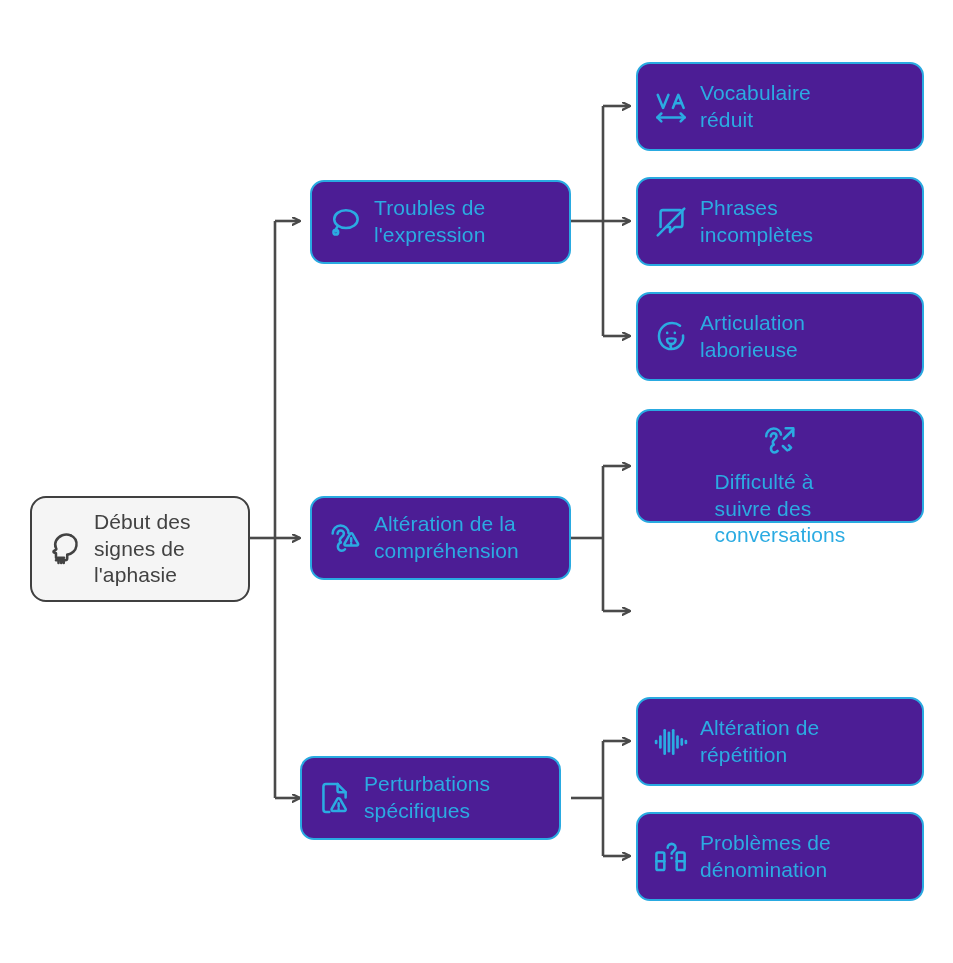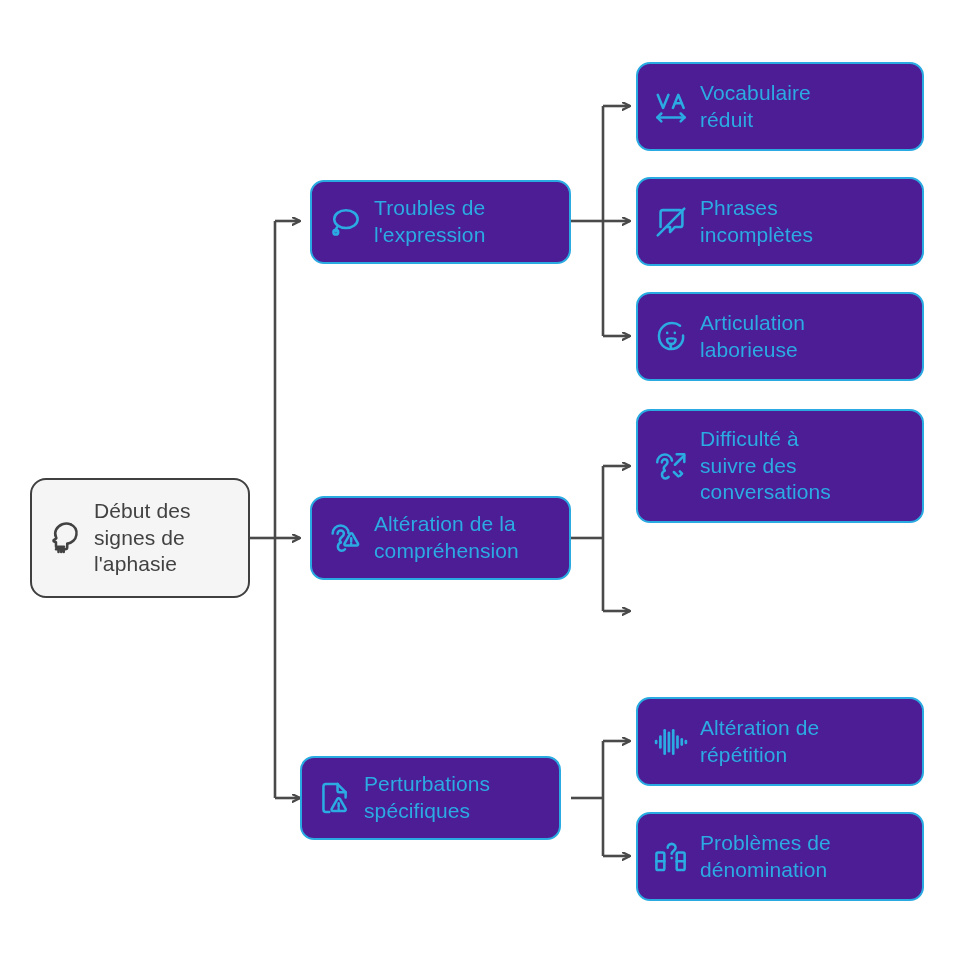--- a/index.html
+++ b/index.html
@@ -110,21 +110,21 @@
       <path d="M603,611 L630,611" marker-end="url(#arw)"></path>
 
       <path d="M571,798 L603,798"></path>
       <path d="M603,798 L603,741"></path>
       <path d="M603,798 L603,856"></path>
       <path d="M603,741 L630,741" marker-end="url(#arw)"></path>
       <path d="M603,856 L630,856" marker-end="url(#arw)"></path>
     </g>
   </svg>
 
-  <div class="node root" style="left:30px; top:478px; width:220px; height:120px;">
+  <div class="node root" style="left:30px; top:496px; width:220px; height:106px;">
     <span class="ico">
       <svg viewBox="0 0 24 24" fill="none" stroke="#424242" stroke-width="1.6" stroke-linecap="round" stroke-linejoin="round">
         <path d="M15.6 3.4c-3.4-1.5-7.6.1-9.2 3.3-0.9 1.8-0.8 3.4-0.1 4.6.4.7.3 1-.2 1.3l-1 .6c-.5.3-.5.8 0 1l1.2.5v2.1"></path>
         <path d="M15.6 3.4c2.6 1.2 4 3.8 3.6 6.6-.4 2.9-2.8 5.2-5.8 5.6"></path>
         <path d="M13.4 15.6v2.2c0 .7-.6 1.3-1.3 1.3H6.3"></path>
         <path d="M6.3 17.5h5.1"></path>
         <path d="M7.9 19.1v1.8M9.6 19.1v1.8M11.2 19.1v1.8"></path>
       </svg>
     </span>
     <span class="lbl">Début des
@@ -205,21 +205,21 @@
         <path d="M19.6 11c.6 4.5-2.8 8.6-7.4 8.6S4.4 16 4.4 11.4 8.1 3.2 12.7 3.2c1.9 0 3.6.6 5 1.7"></path>
         <path d="M9.6 9.3v.1M14.4 9.3v.1"></path>
         <path d="M9.5 13.6c0 1.6 1.2 2.9 2.7 2.9s2.7-1.3 2.7-2.9c0-.9-5.4-.9-5.4 0z"></path>
         <path d="M12.2 16.5c-.5.6-.6 1.4-.2 2.1"></path>
       </svg>
     </span>
     <span class="lbl">Articulation
 laborieuse</span>
   </div>
 
-  <div class="node blue" style="left:636px; top:409px; width:288px; height:114px;">
+  <div class="node blue" style="left:636px; top:409px; width:288px; height:114px;flex-direction:column;">
     <span class="ico">
       <svg viewBox="0 0 24 24" fill="none" stroke="#2babe2" stroke-width="1.6" stroke-linecap="round" stroke-linejoin="round">
         <path d="M3.3 9.6C3.3 6.9 5.4 4.8 8 4.8c2.3 0 4.2 1.6 4.6 3.8"></path>
         <path d="M6.2 9.7c0-1 .8-1.9 1.8-1.9s1.8.8 1.8 1.9c0 1.3-1.4 1.9-2 2.8-.5.8-.4 1.7.2 2.4"></path>
         <path d="M8 14.9c-1 .5-1.7 1.5-1.7 2.6 0 1.3 1 2.4 2.3 2.4.8 0 1.4-.4 1.9-1"></path>
         <path d="M14.5 11.2l5.8-5.8"></path>
         <path d="M15.6 4.6h4.8v4.8"></path>
         <path d="M13.8 15.8l2.8 2.8"></path>
         <path d="M17.6 15.4l1.4 1.4-1.4 1.4"></path>
       </svg>

